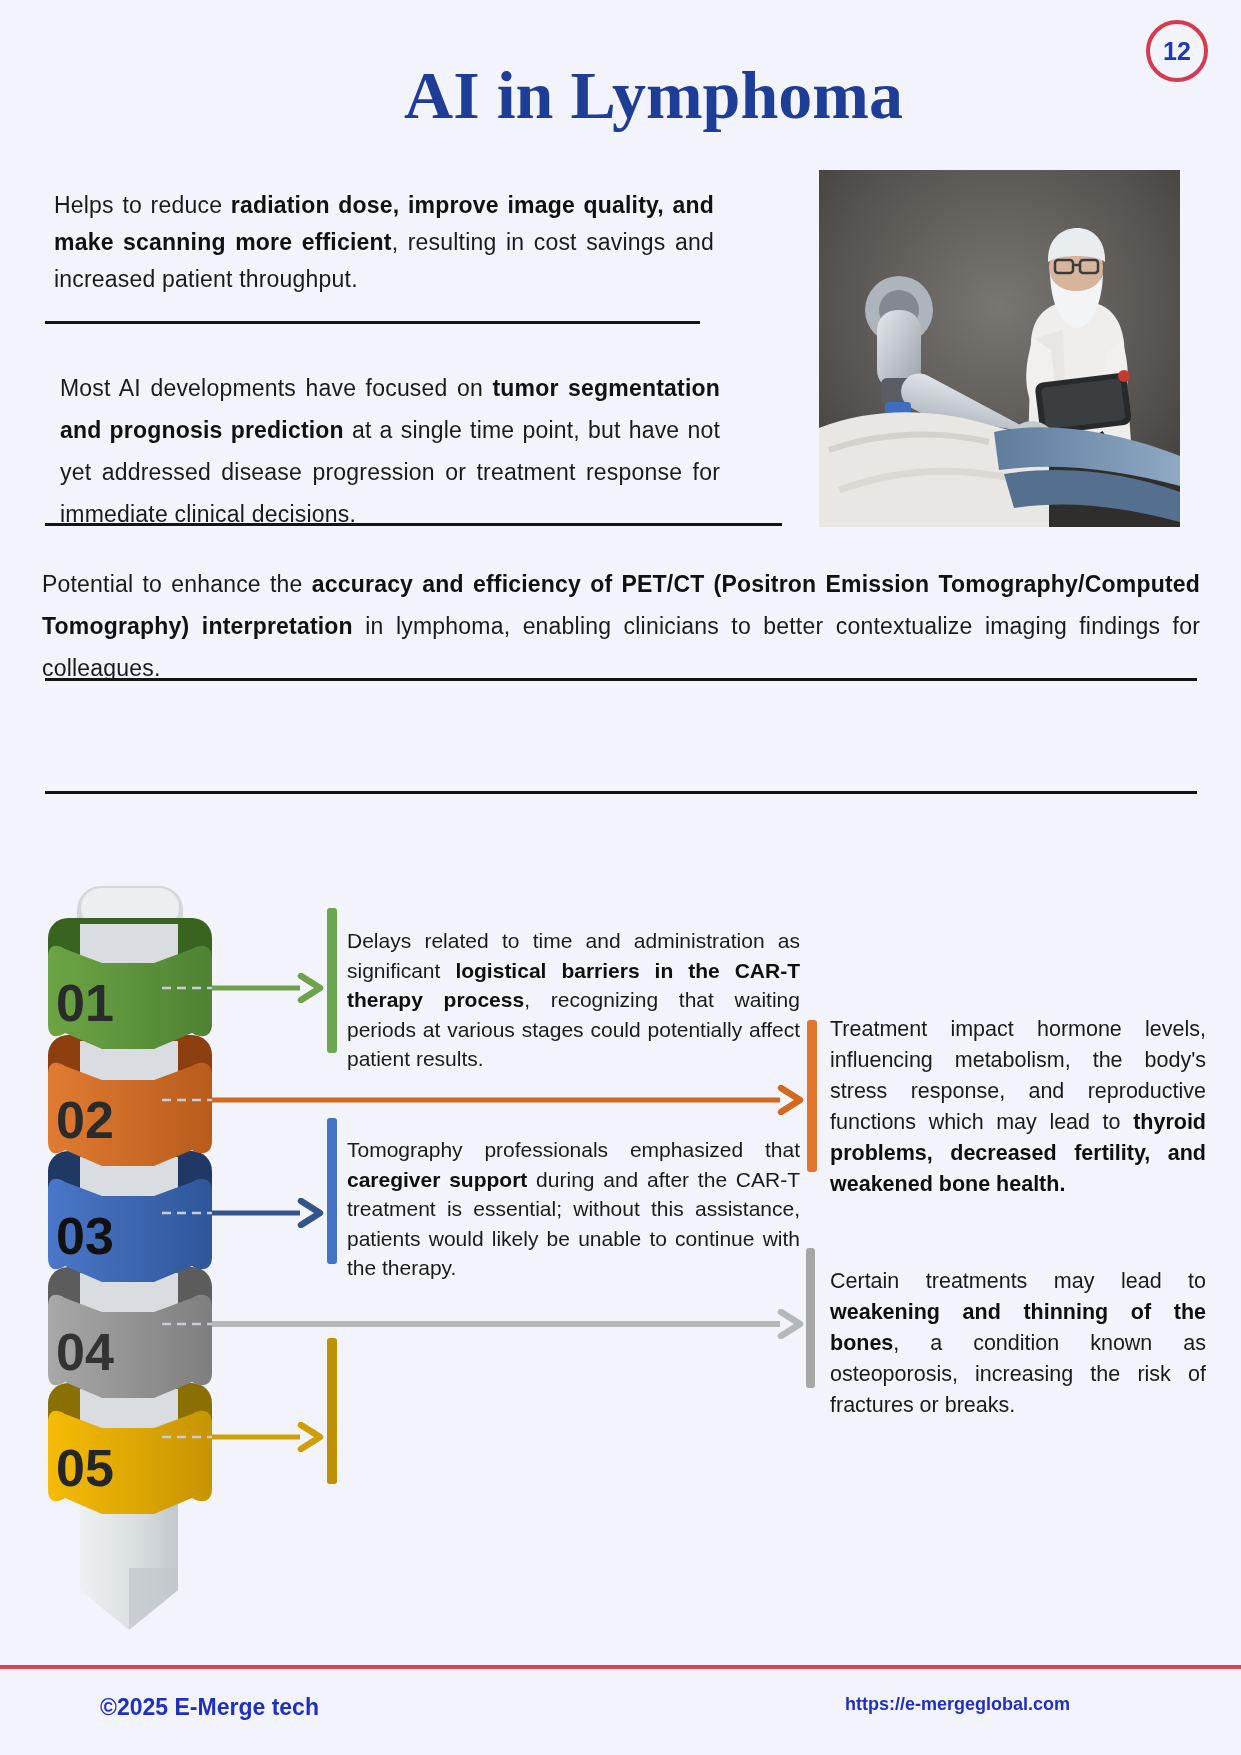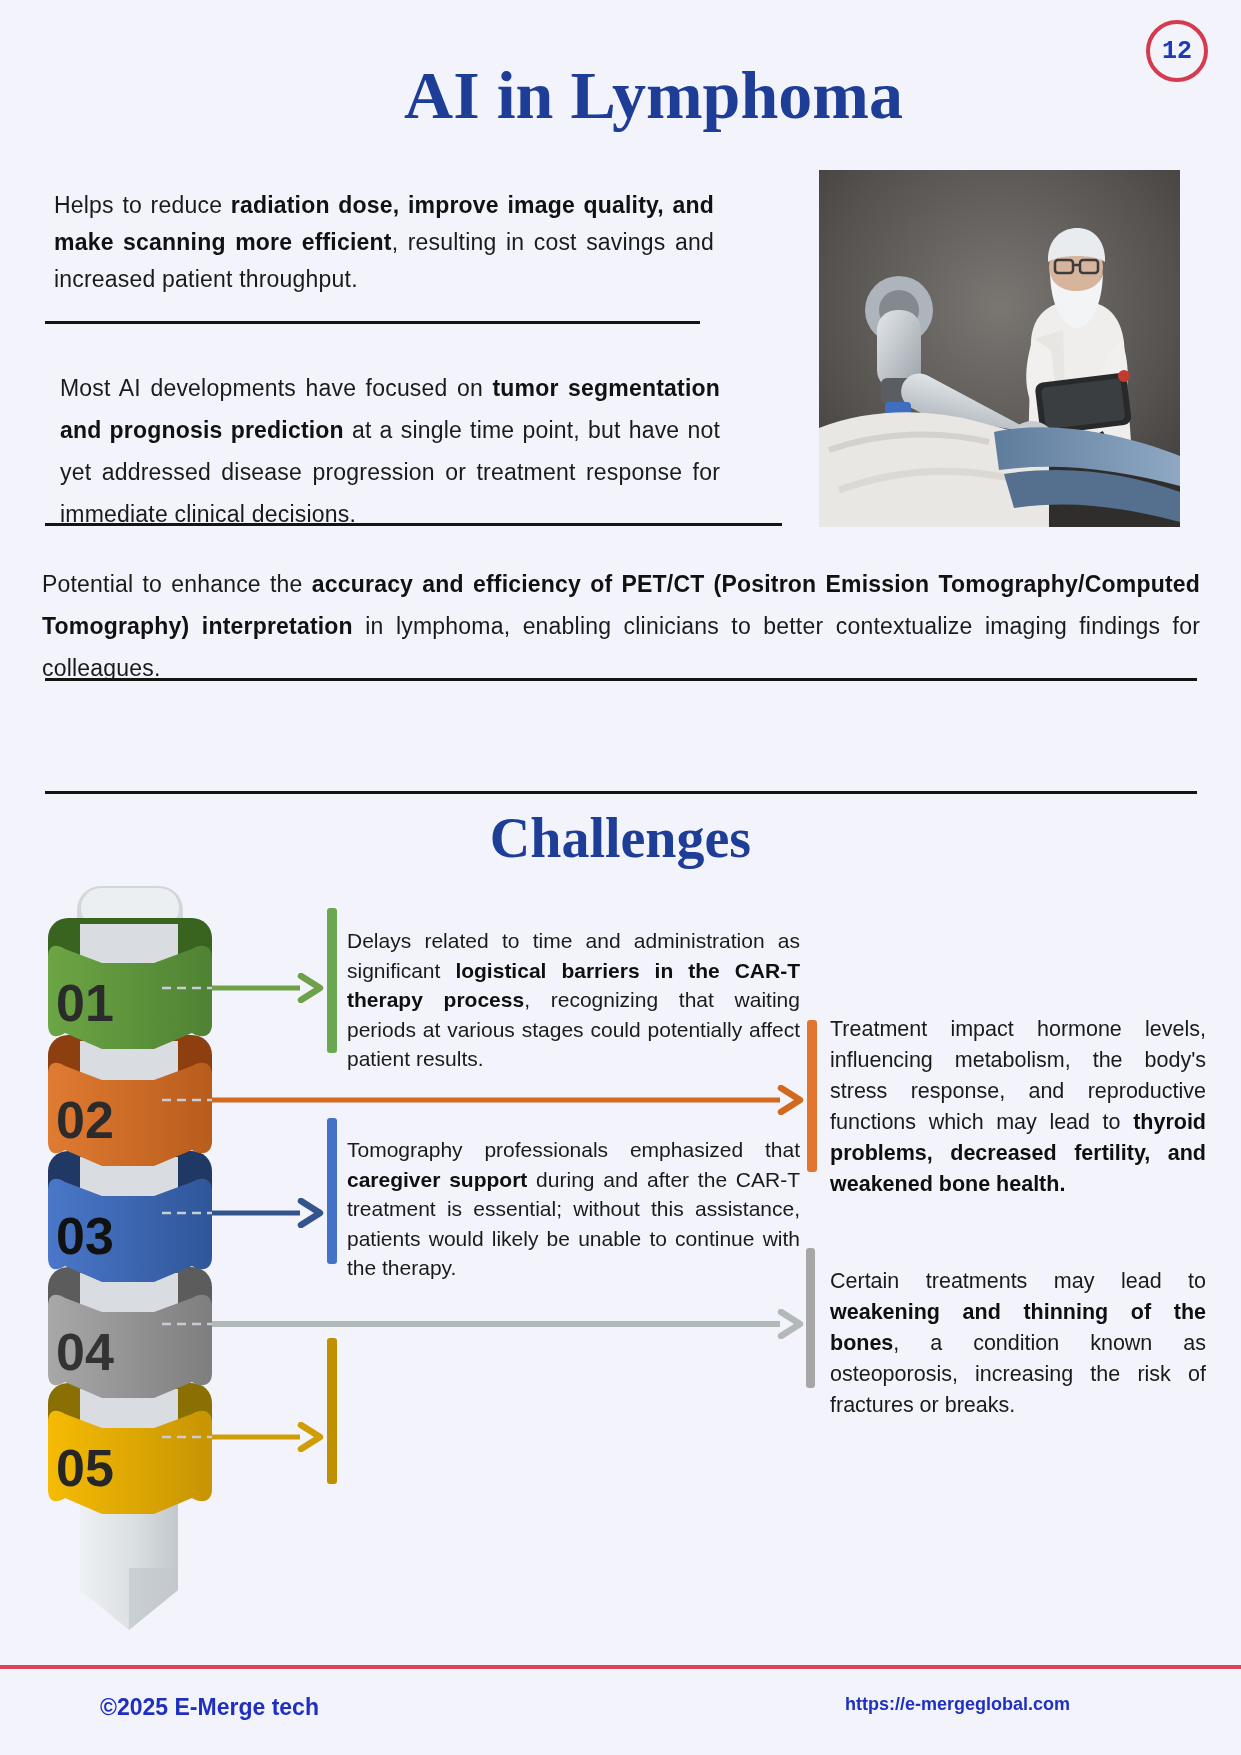--- a/index.html
+++ b/index.html
@@ -2,21 +2,21 @@
 <html><head>
 <meta charset="utf-8">
 <style>
   html,body{margin:0;padding:0;background:#e8e9f2;}
   .page{position:relative;width:1241px;height:1755px;margin:0 auto;background:#f3f4fb;
         font-family:"Liberation Sans",sans-serif;color:#1a1a1a;overflow:hidden;}
 
   
   .badge{position:absolute;left:1146px;top:20px;width:54px;height:54px;border:4px solid #d63a4f;
          border-radius:50%;display:flex;align-items:center;justify-content:center;
-         font-weight:bold;font-size:25px;color:#1e3ab8;background:transparent;font-family:Liberation Mono, monospace;}
+         font-weight:bold;font-size:25px;color:#1e3ab8;background:transparent;}
 
   
   .title{position:absolute;left:0;top:56px;width:100%;text-align:center;margin:0;
          font-family:Liberation Serif, serif;font-weight:700;font-size:68px;color:#1e3d96;padding-left:33px;}
   .section-title{position:absolute;left:0;top:806px;width:100%;text-align:center;margin:0;
          font-family:"Liberation Serif",serif;font-weight:700;font-size:56px;color:#1e3d96;}
 
   
   .para{position:absolute;text-align:justify;font-size:23px;letter-spacing:.2px;}
   .para b{font-weight:700;color:#111;}
@@ -147,21 +147,20 @@
   </div>
 
   <p class="para p1"><span>Helps to reduce </span><b>radiation dose, improve image quality, and make scanning more efficient</b><span>, resulting in cost savings and increased patient throughput.</span></p>
   <div class="sep sep1"></div>
   <p class="para p2"><span>Most AI developments have focused on </span><b>tumor segmentation and prognosis prediction</b><span> at a single time point, but have not yet addressed disease progression or treatment response for immediate clinical decisions.</span></p>
   <div class="sep sep2"></div>
   <p class="para p3"><span>Potential to enhance the </span><b>accuracy and efficiency of PET/CT (Positron Emission Tomography/Computed Tomography) interpretation</b><span> in lymphoma, enabling clinicians to better contextualize imaging findings for colleagues.</span></p>
   <div class="sep sep3"></div>
   <div class="sep sep4"></div>
 
-  <h2 class="section-title">Challenges</h2>
 
   <div class="stack">
     <svg width="180" height="762" viewBox="0 0 180 762">
       <defs>
         <linearGradient id="pillarG" x1="0" y1="0" x2="1" y2="0">
           <stop offset="0%" stop-color="#eef1f3"></stop>
           <stop offset="55%" stop-color="#dadfe2"></stop>
           <stop offset="100%" stop-color="#c2c8cc"></stop>
         </linearGradient>
         <linearGradient id="g1" x1="0" y1="0" x2="1" y2="0">

